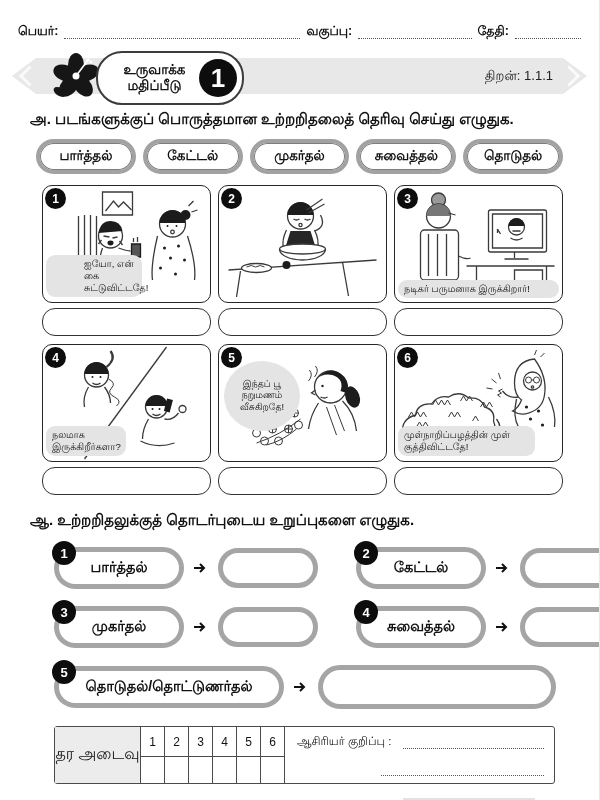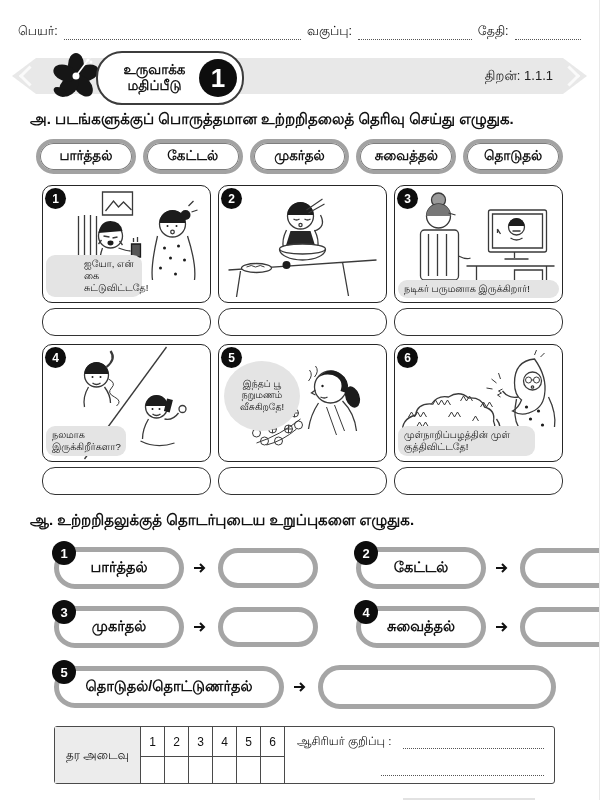--- a/index.html
+++ b/index.html
@@ -3,21 +3,21 @@
 <meta charset="utf-8">
 <style>
   * { margin:0; padding:0; box-sizing:border-box; }
   html,body { width:600px; }
   body {
     width:600px; height:800px; background:#fff; position:relative;
     font-family:"Liberation Sans","DejaVu Sans",sans-serif; color:#111;
     overflow:hidden; border-right:1px solid #e9e9e9;
   }
   
-  .hdr { display:flex; align-items:flex-end; gap:6px; margin:24px 18px 0 18px; font-size:12.5px; }
+  .hdr { display:flex; align-items:center; gap:6px; margin:24px 18px 0 18px; font-size:12.5px;font-weight:bold; }
   .hdr .lbl { white-space:nowrap; }
   .dotline { border-bottom:1.6px dotted #555; height:14px; }
   .dl-name { flex:5; } .dl-class { flex:2.4; } .dl-date { flex:1.4; }
   
   .banner { position:relative; height:48px; margin-top:12px; }
   .banner-bar { position:absolute; left:12px; right:12px; top:6px; bottom:6px; background:#e8e8e8;
     clip-path:polygon(0 50%, 24px 0, calc(100% - 24px) 0, 100% 50%, calc(100% - 24px) 100%, 24px 100%); }
   .chev { position:absolute; width:15px; height:15px; top:50%; border:3px solid #fafafa; border-top:none; border-left:none; }
   .chev-l { left:22px; transform:translateY(-50%) rotate(135deg); }
   .chev-r { right:22px; transform:translateY(-50%) rotate(-45deg); }
@@ -61,21 +61,21 @@
     font-size:14.5px; text-align:center; padding:7px 6px; width:130px; }
   .mpill-wide { width:230px; }
   .mbadge { position:absolute; top:-11px; left:-7px; width:24px; height:24px; background:#0d0d0d; color:#fff;
     border-radius:50%; display:flex; align-items:center; justify-content:center; font-size:13px; font-weight:bold; z-index:2; }
   .moval { border:5px solid #a5a5a5; border-radius:999px; background:#fff; height:40px; width:100px; }
   .moval-wide { width:238px; height:44px; }
   .marrow { flex:0 0 auto; }
   
   .assess { margin:14px 44px 0 54px; border:1.6px solid #4a4a4a; border-radius:3px; display:flex; height:58px; }
   .a-label { width:86px; background:#ececec; border-right:1.4px solid #4a4a4a; display:flex; align-items:center;
-    justify-content:center; font-size:12px; color:#111; }
+    justify-content:center; font-size:16px; color:#111; }
   .a-grid { display:flex; }
   .a-col { width:24px; border-right:1.2px solid #4a4a4a; display:flex; flex-direction:column; }
   .a-num { height:30px; border-bottom:1.2px solid #4a4a4a; display:flex; align-items:center; justify-content:center; font-size:12px; }
   .a-blank { flex:1; }
   .a-note { flex:1; padding:8px 10px 7px 12px; display:flex; flex-direction:column; justify-content:space-between; font-size:11.5px; }
   .a-note-l1 { display:flex; align-items:flex-end; gap:12px; }
   .a-note-l1 .dotline { flex:1; height:12px; }
   .a-note-l2 { margin-left:34%; border-bottom:1.6px dotted #555; height:12px; }
   
   .footer { display:flex; justify-content:flex-end; align-items:center; gap:9px; margin:13px 40px 0 0; }

